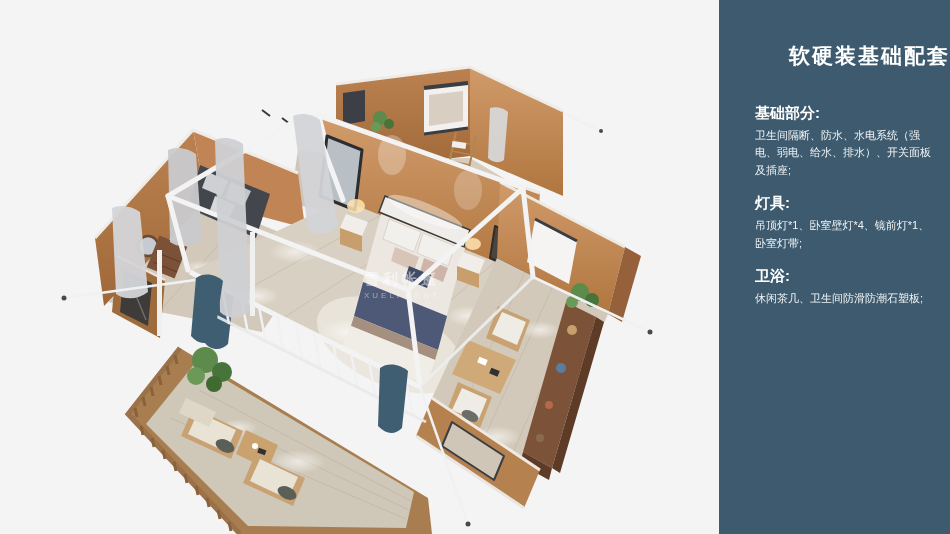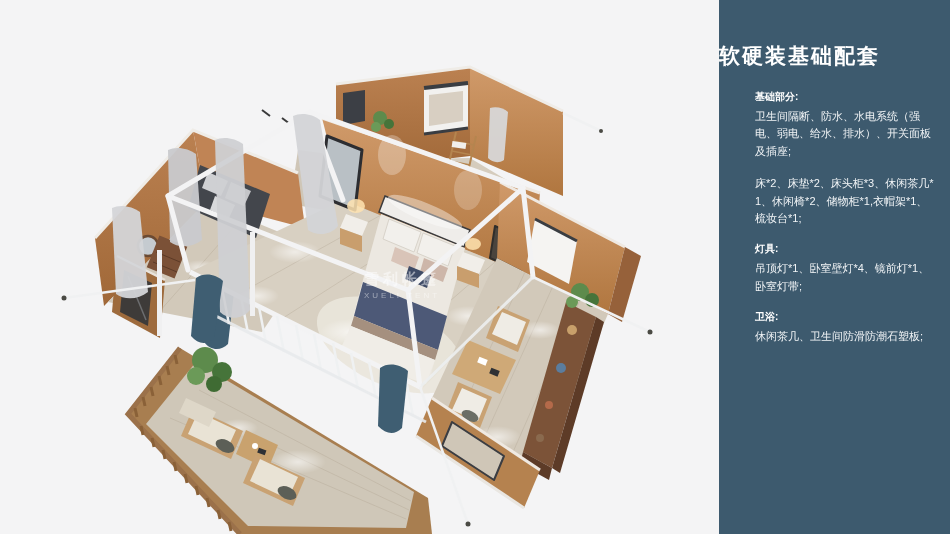--- a/index.html
+++ b/index.html
@@ -3,22 +3,22 @@
 <meta charset="utf-8">
 <style>
   html,body{margin:0;padding:0}
   body{width:950px;height:534px;display:flex;overflow:hidden;background:#fff;
        font-family:"Liberation Sans","DejaVu Sans",sans-serif}
   .stage{flex:0 0 719px;width:719px;height:396px;background:var(--canvas_bg,#f4f4f5)}
   .stage svg{display:block}
   .panel{flex:1;height:534px;box-sizing:border-box;background:var(--panel_bg,#3d5a6e);
          color:var(--panel_text,#f2f5f7);padding:42px 15px 0 36px}
   .panel h1{font-size:21px;font-weight:700;letter-spacing:2px;color:#ffffff;
-            margin:0 -15px 20px -36px;text-align:left;white-space:nowrap}
-  .panel h2{font-size:10px;font-weight:700;color:#ffffff;margin:0 0 4px}
+            margin:0 -15px 34px -36px;text-align:right;white-space:nowrap}
+  .panel h2{font-size:15px;font-weight:700;color:#ffffff;margin:0 0 4px}
   .panel p{font-size:11px;line-height:1.58;margin:0 0 15px;color:var(--panel_text,#f2f5f7);
            word-break:break-all}
 </style>
 </head>
 <body>
 
 <div class="stage">
 <svg width="719" height="534" viewBox="0 0 719 534" xmlns="http://www.w3.org/2000/svg">
   <defs>
     <radialGradient id="pool">
@@ -276,21 +276,20 @@
 </svg>
 </div>
 
 <aside class="panel">
   <h1>软硬装基础配套</h1>
   <section>
     <h2>基础部分:</h2>
     <p>卫生间隔断、防水、水电系统（强电、弱电、给水、排水）、开关面板及插座;</p>
   </section>
   <section>
-    <p>床*2、床垫*2、床头柜*3、休闲茶几*1、休闲椅*2、储物柜*1,衣帽架*1、梳妆台*1;</p>
   </section>
   <section>
     <h2>灯具:</h2>
     <p>吊顶灯*1、卧室壁灯*4、镜前灯*1、卧室灯带;</p>
   </section>
   <section>
     <h2>卫浴:</h2>
   </section>
   <section>
     <p>休闲茶几、卫生间防滑防潮石塑板;</p>

